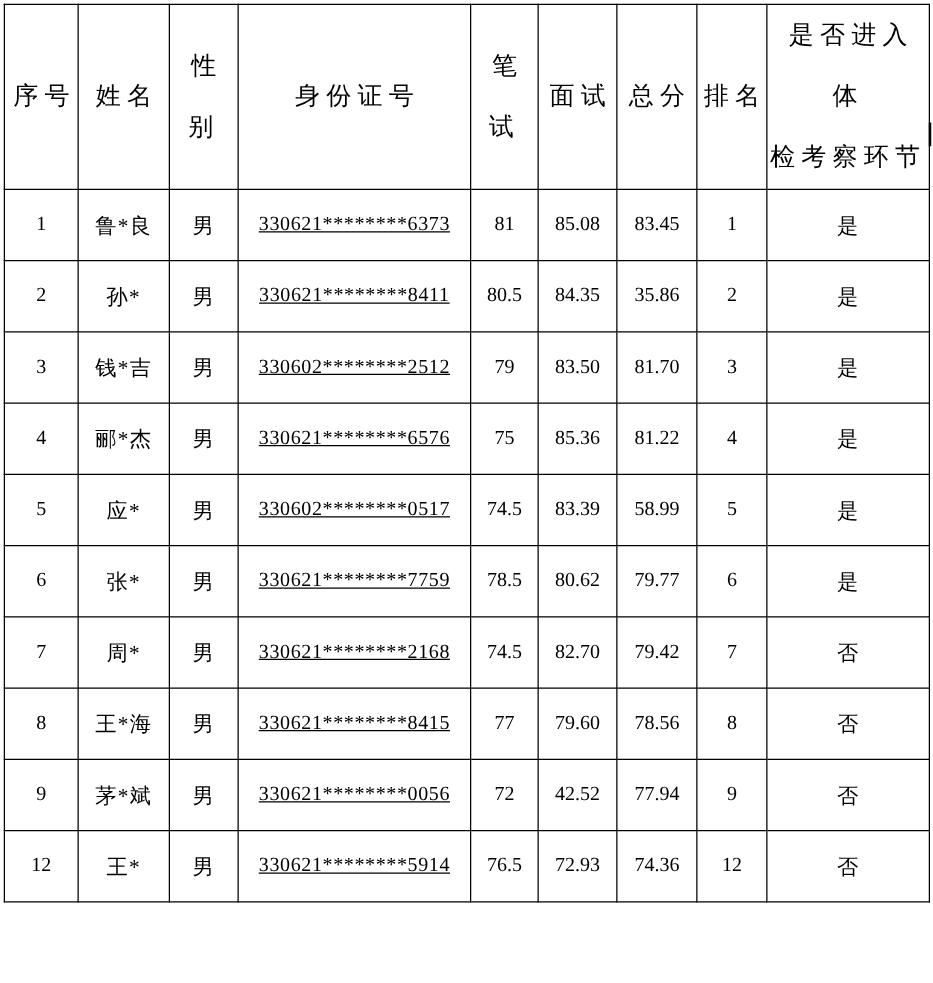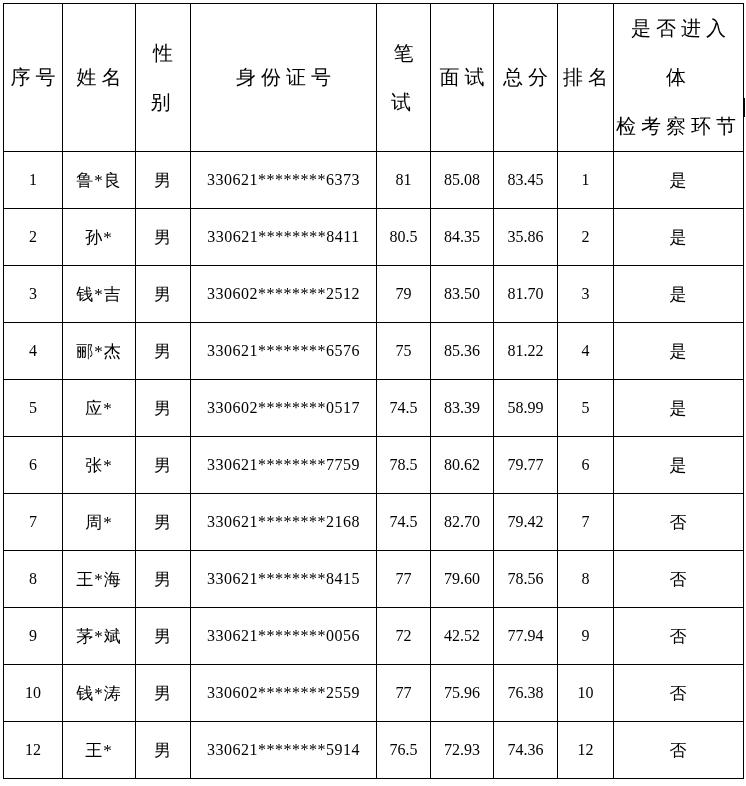--- a/index.html
+++ b/index.html
@@ -41,20 +41,21 @@
     text-indent: 5px;
     white-space: pre-line;
     line-height: 2.45;
   }
   .score-table tbody td {
     height: 56px;
     font-size: 16px;
   }
   .score-table tbody td.cell-id {
     letter-spacing: 0.5px;
+    text-decoration: underline;
   }
   .score-table tbody td.cell-name,
   .score-table tbody td.cell-gender,
   .score-table tbody td.cell-advance {
     font-size: 17px;
     letter-spacing: 1px;
   }
   col.c-seq      { width: 59px; }
   col.c-name     { width: 73px; }
   col.c-gender   { width: 55px; }
@@ -205,31 +206,20 @@
     <td class="cell-name">茅*斌</td>
     <td class="cell-gender">男</td>
     <td class="cell-id">330621********0056</td>
     <td class="cell-written">72</td>
     <td class="cell-interview">42.52</td>
     <td class="cell-total">77.94</td>
     <td class="cell-rank">9</td>
     <td class="cell-advance">否</td>
   </tr>
 
-  <tr>
-    <td class="cell-seq">10</td>
-    <td class="cell-name">钱*涛</td>
-    <td class="cell-gender">男</td>
-    <td class="cell-id">330602********2559</td>
-    <td class="cell-written">77</td>
-    <td class="cell-interview">75.96</td>
-    <td class="cell-total">76.38</td>
-    <td class="cell-rank">10</td>
-    <td class="cell-advance">否</td>
-  </tr>
 
 
   <tr>
     <td class="cell-seq">12</td>
     <td class="cell-name">王*</td>
     <td class="cell-gender">男</td>
     <td class="cell-id">330621********5914</td>
     <td class="cell-written">76.5</td>
     <td class="cell-interview">72.93</td>
     <td class="cell-total">74.36</td>

